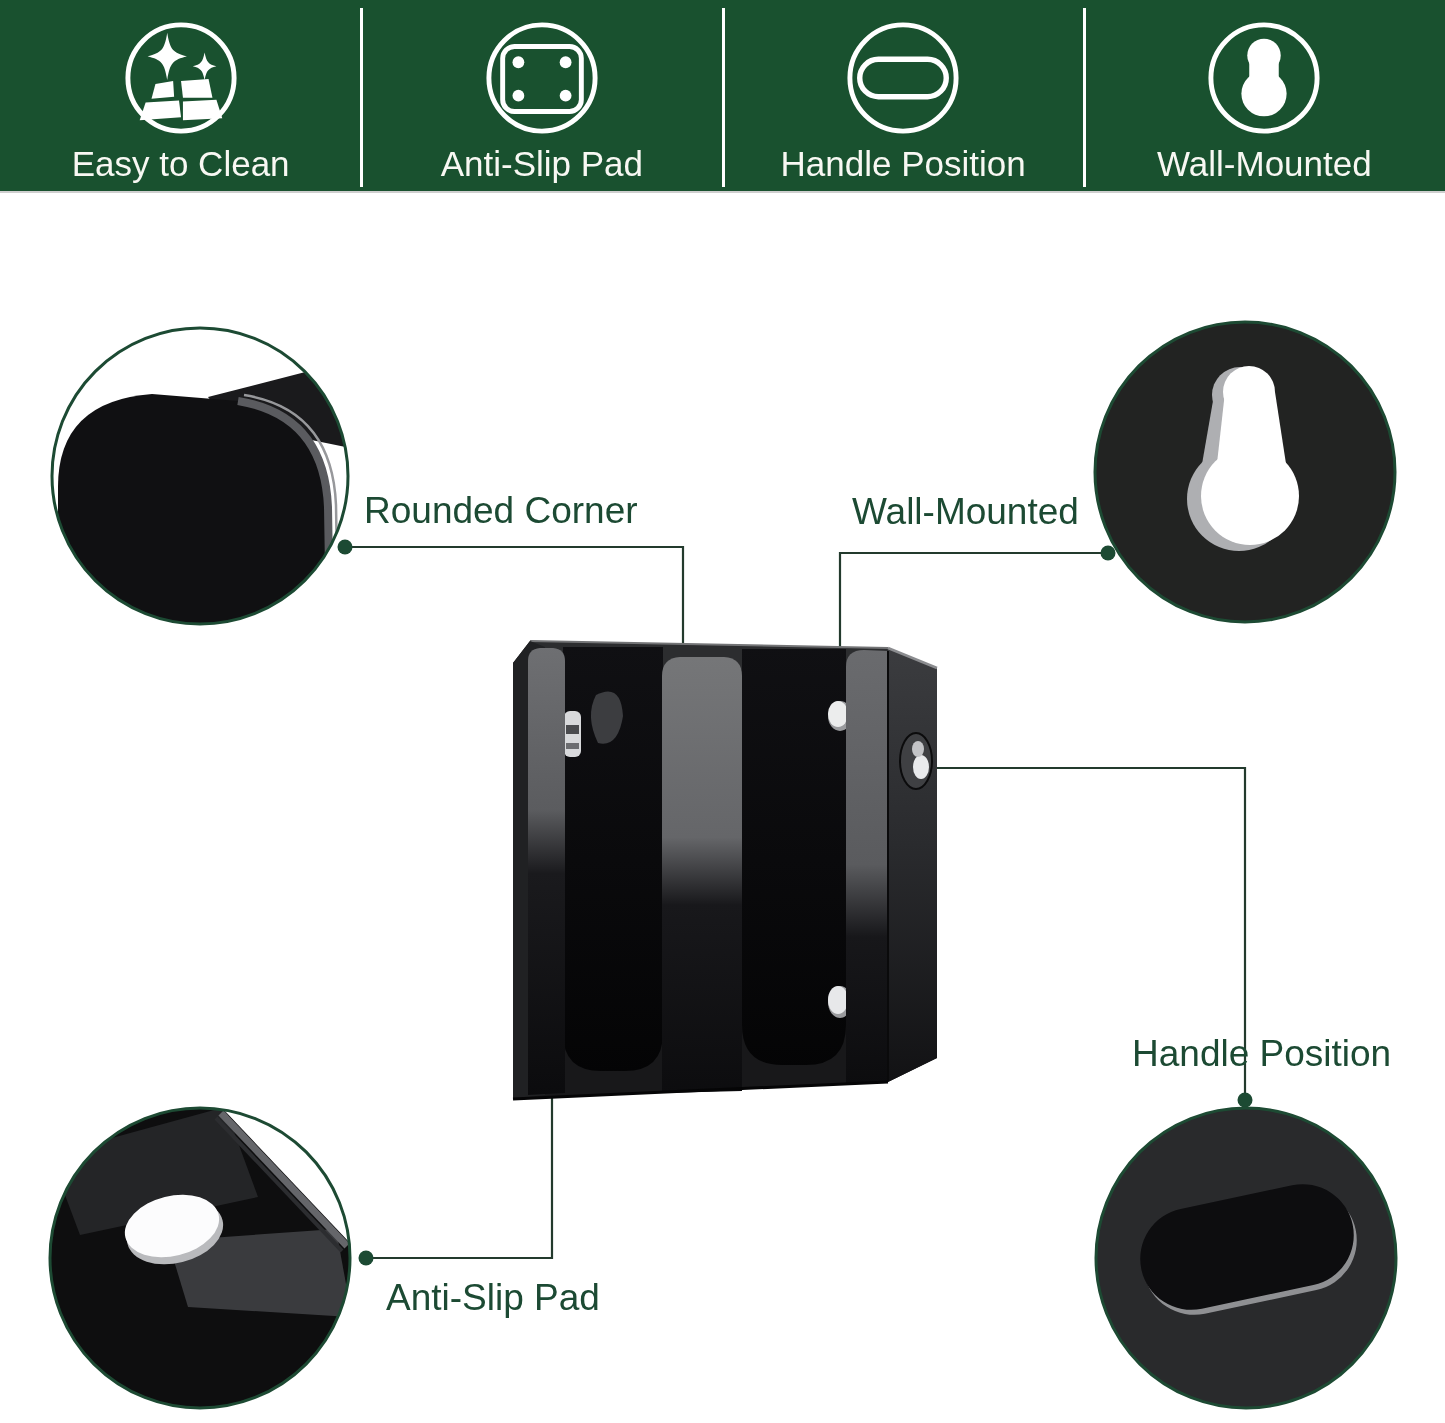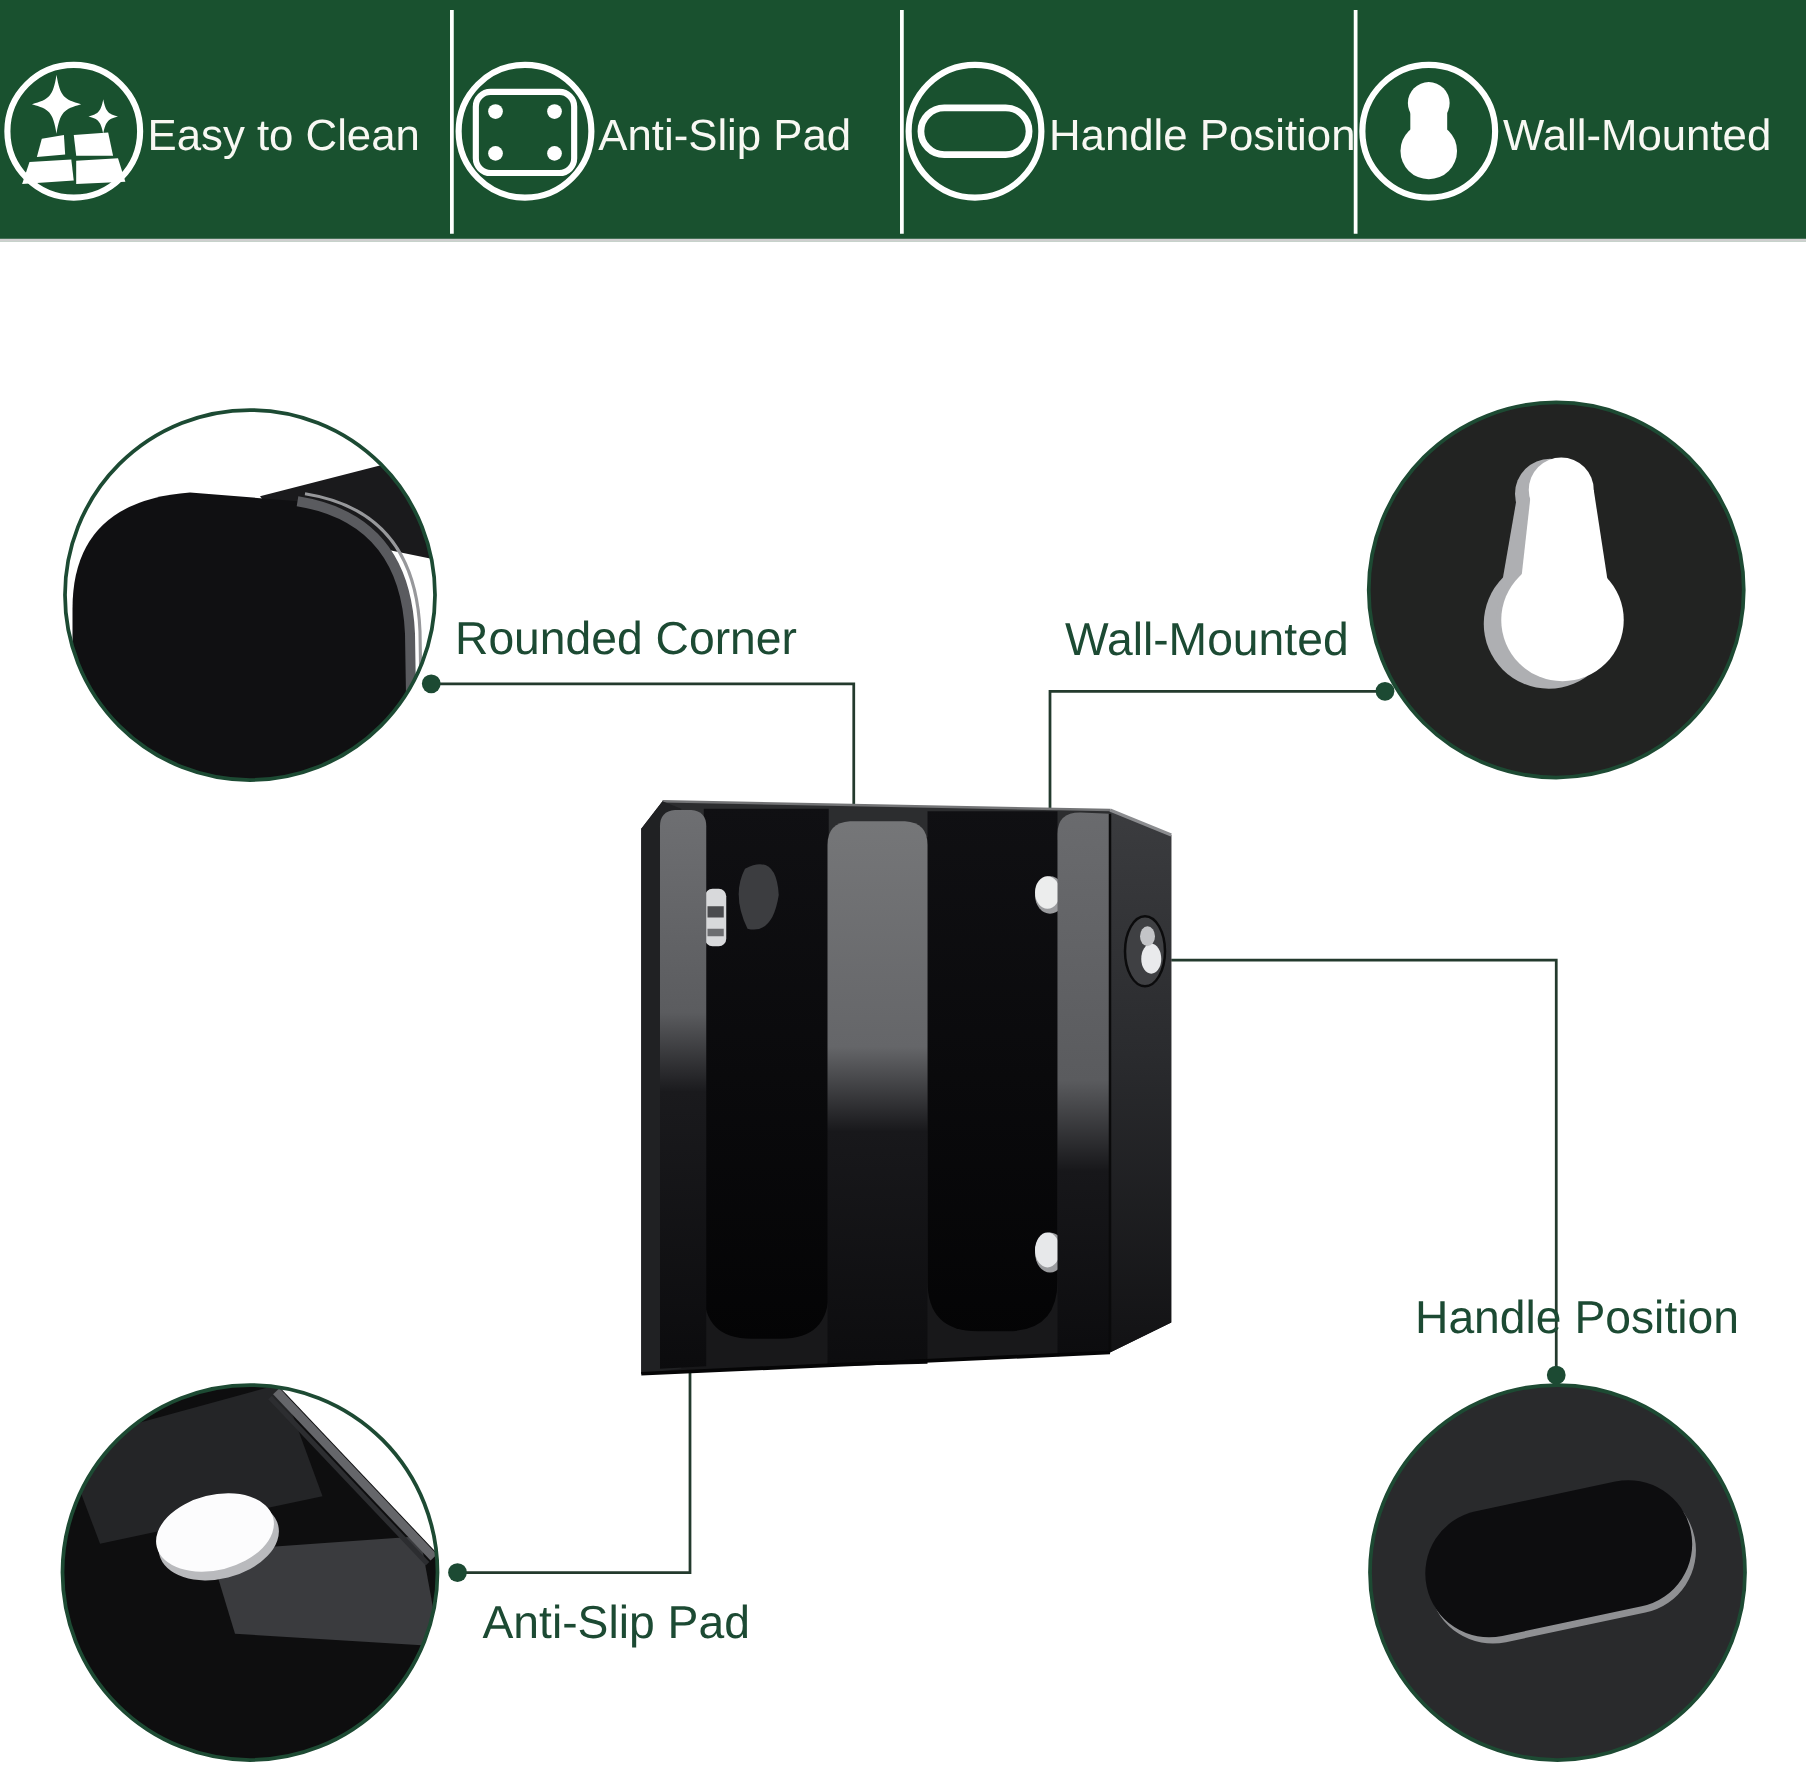--- a/index.html
+++ b/index.html
@@ -1,21 +1,21 @@
 <!DOCTYPE html>
 <html><head>
 <meta charset="utf-8">
 <style>
   html,body{margin:0;padding:0;background:#fff;}
   body{width:1445px;font-family:"Liberation Sans",sans-serif;}
   .page{position:relative;width:1445px;height:1423px;overflow:hidden;background:#fff;}
 
   
   .banner{position:relative;display:flex;width:1445px;height:193px;background:#19512f;border-bottom:2px solid #cfcfcf;box-sizing:border-box;}
-  .bcol{position:relative;flex:1 1 0;display:flex;flex-direction:row;align-items:center;padding-top:19px;box-sizing:border-box;}
+  .bcol{position:relative;flex:1 1 0;display:flex;flex-direction:column;align-items:center;padding-top:19px;box-sizing:border-box;}
   .bcol:not(:first-child)::before{content:"";position:absolute;left:-1px;top:8px;bottom:4px;width:3px;background:#ffffff;}
   .bicon{width:118px;height:118px;display:block;}
   .blabel{margin-top:8px;color:#f8f8f3;font-size:35px;line-height:1.1;white-space:nowrap;}
 
   
   .main{position:absolute;left:0;top:195px;width:1213px;height:1228px;background:#fff;}
   .scene{position:absolute;left:0;top:0;width:1445px;height:1228px;display:block;}
   .callout-label{position:absolute;color:#1c4a33;font-size:37px;line-height:1.05;white-space:nowrap;}
   .lbl-rounded-corner{left:364px;top:297px;}
   .lbl-wall-mounted{left:852px;top:298px;}

